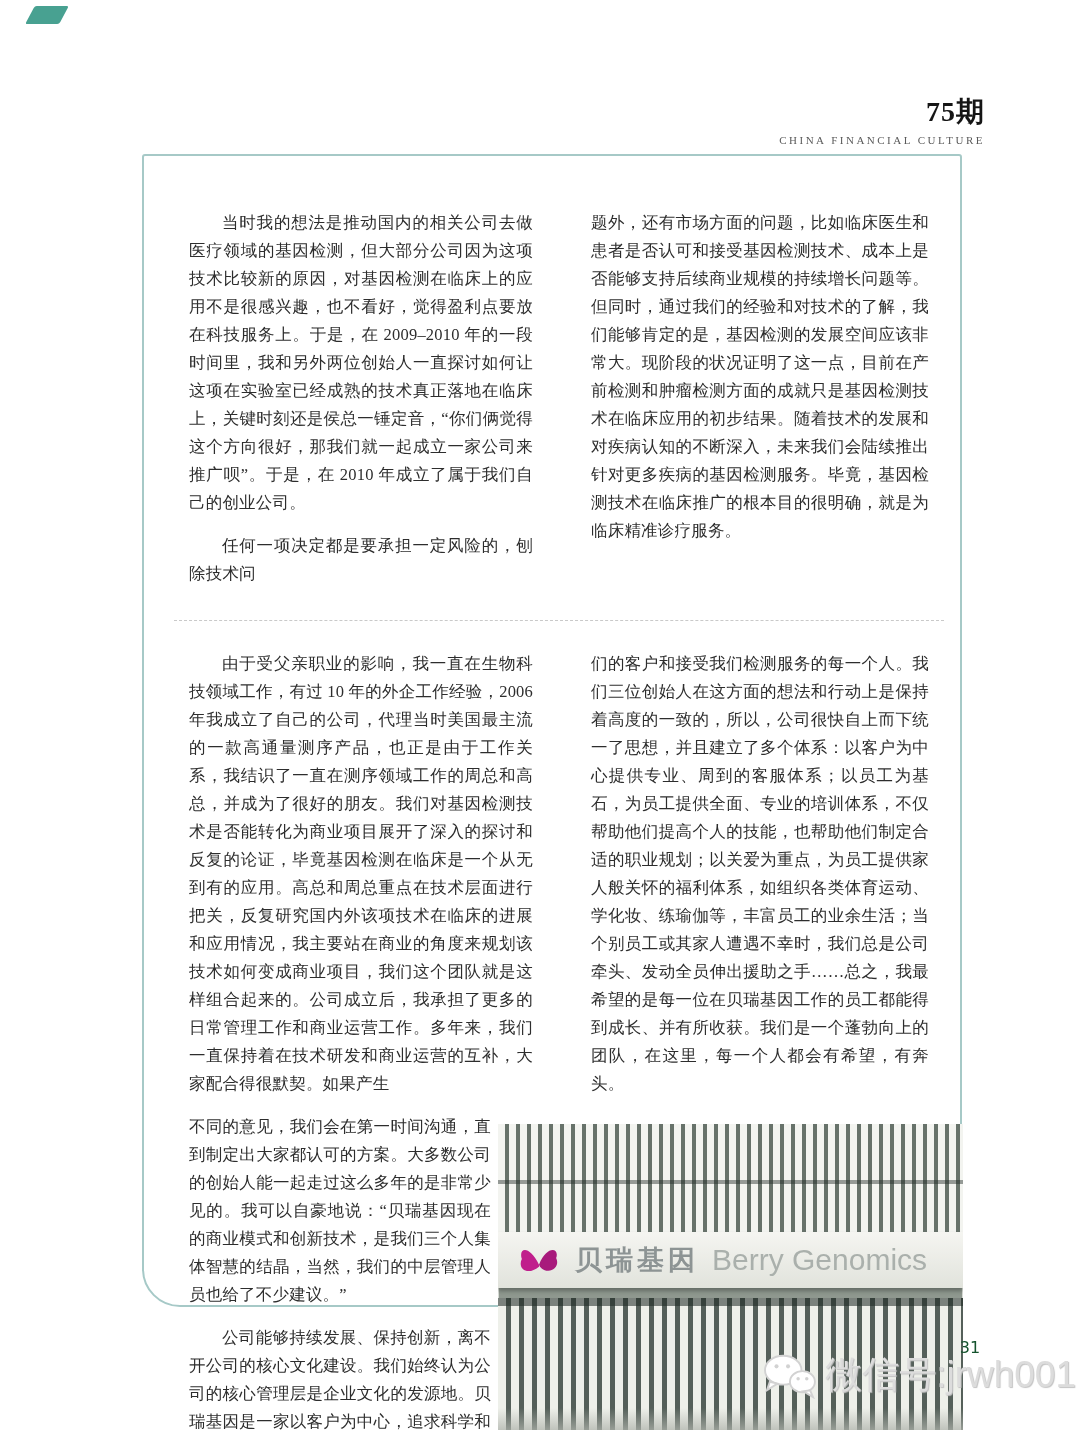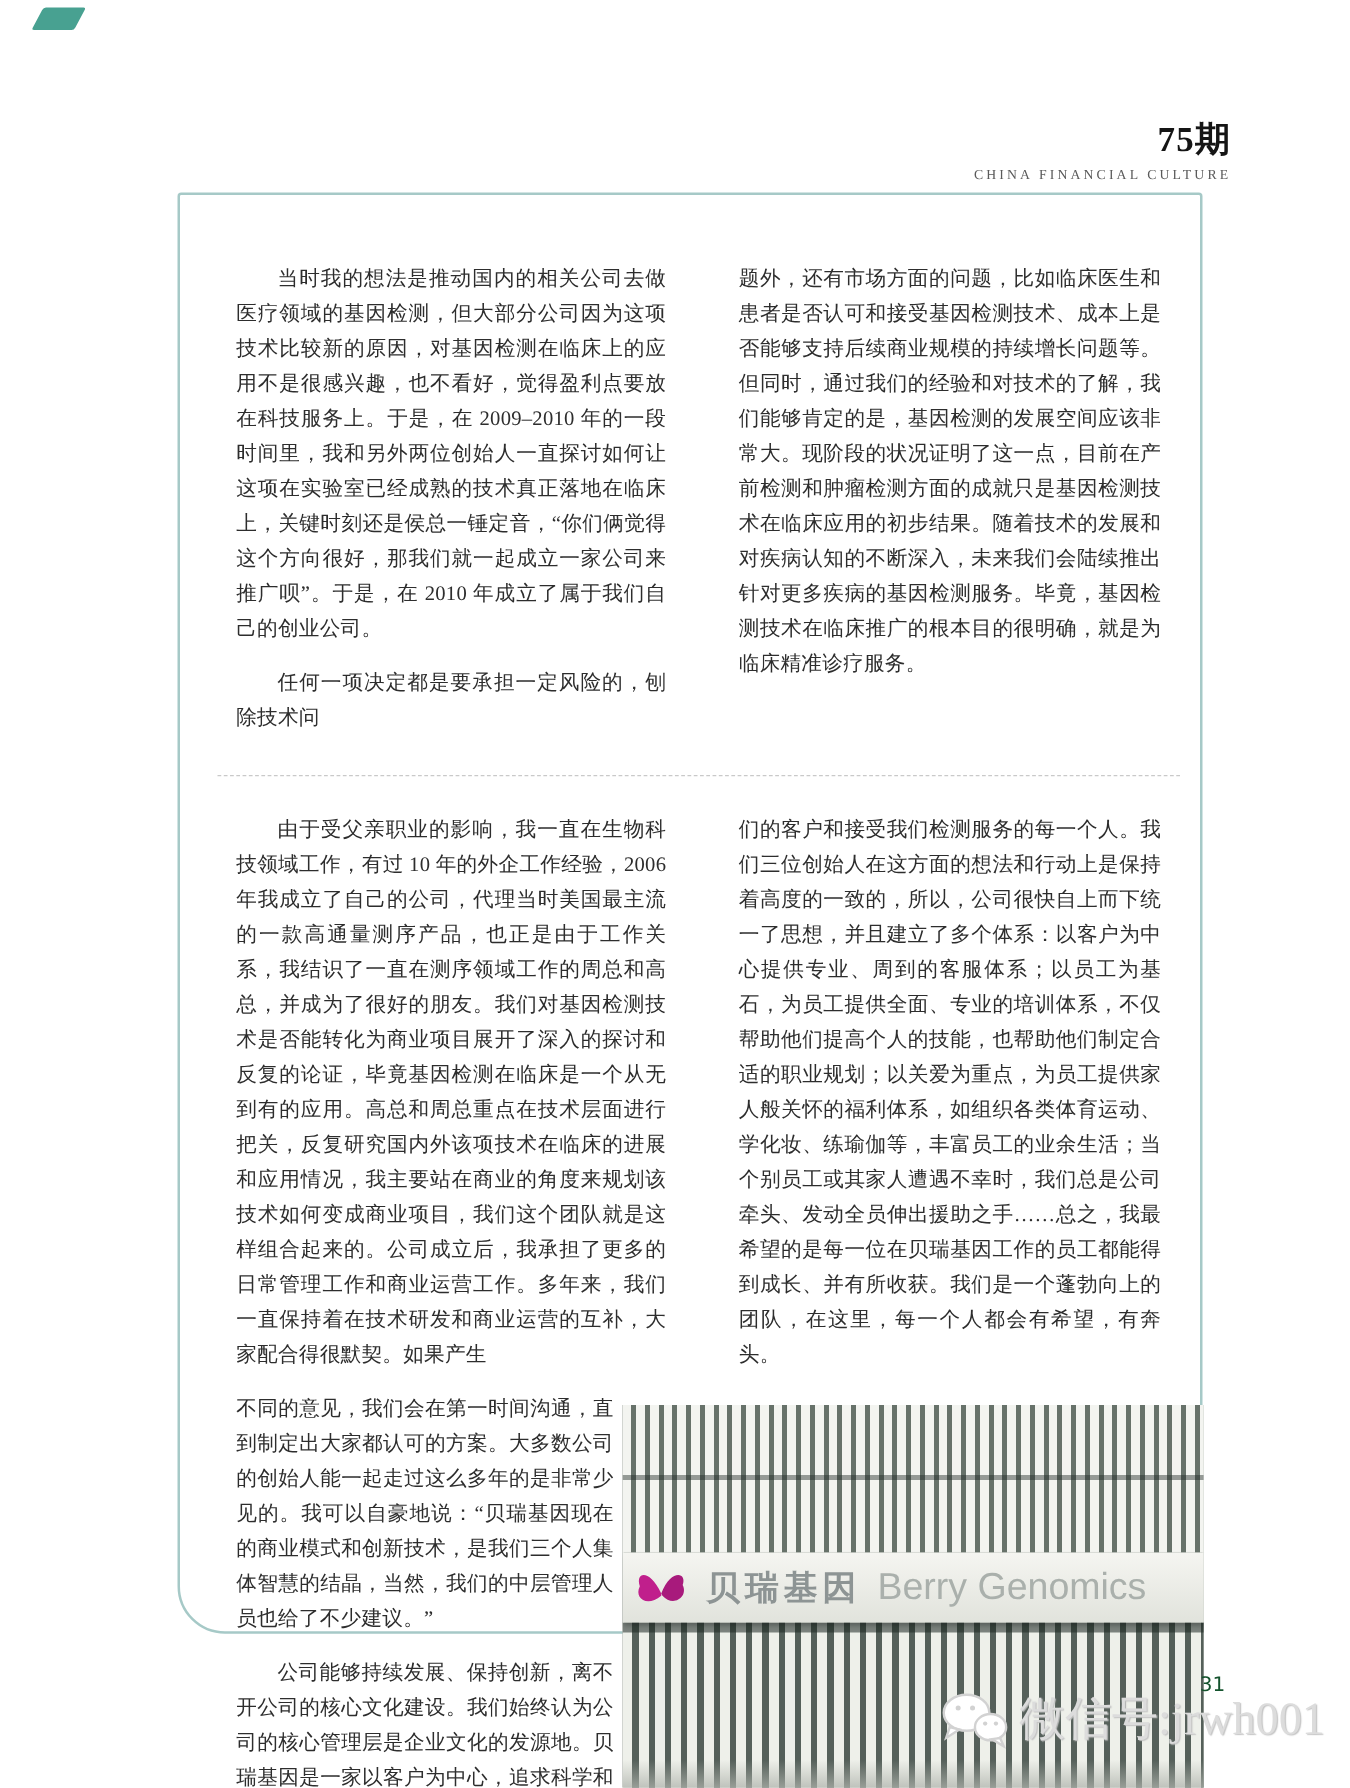--- a/index.html
+++ b/index.html
@@ -53,23 +53,23 @@
   }
   .ph-top {
     position:absolute; top:0; left:0; right:0; height:118px;
     background:repeating-linear-gradient(90deg,#f3f4f0 0 7px,#67726a 7px 11px);
   }
   .ph-top::after {
     content:""; position:absolute; left:0; right:0; top:56px; height:4px;
     background:rgba(35,45,40,0.45);
   }
   .ph-sign {
-    position:absolute; top:118px; left:0; right:0; height:56px;
+    position:absolute; top:108px; left:0; right:0; height:56px;
     background:linear-gradient(#f5f5f1,#e1e3dc);
-    display:flex; align-items:center; padding-left:8px; gap:13px;
+    display:flex; align-items:center; padding-left:18px; gap:13px;
     box-shadow:0 3px 4px rgba(20,25,22,0.35); z-index:2; box-sizing:border-box;text-align:center;
   }
   .sign-cn { font-size:27px; color:#8d9494; font-weight:bold; letter-spacing:4px; }
   .sign-en { font-size:30px; color:#aab0ac; font-family:Liberation Sans, sans-serif; }
   .ph-bottom {
     position:absolute; top:174px; bottom:0; left:0; right:0;
     background:repeating-linear-gradient(90deg,#eef0ea 0 8px,#55605a 8px 13px);
   }
   .ph-bottom::before {
     content:""; position:absolute; top:0; left:0; right:0; height:8px;
@@ -79,23 +79,23 @@
     position:absolute; bottom:0; left:0; right:0; height:46px; z-index:3;
     background:linear-gradient(rgba(160,165,158,0), rgba(175,179,172,0.85) 55%, #c3c6c0);
   }
 
   
   .pagenum {
     position:absolute; top:1338px; left:948px; width:44px; text-align:center;
     font-size:16px; color:#14532d; font-family:"DejaVu Sans", sans-serif;
   }
   .watermark {
-    position:absolute; top:1350px; right:20px;
+    position:absolute; top:1350px; right:4px;
     display:flex; align-items:center; gap:7px;
-    font-family:Liberation Serif, serif;
+    font-family:Liberation Sans, sans-serif;
     font-size:37px; color:#dcdcdc; text-shadow:1px 1px 1px #c3c3c3;
     white-space:nowrap;
   }
   .wm-icon { width:58px; height:48px; }
 </style>
 </head>
 <body>
 
 <div class="corner-accent"></div>
 

